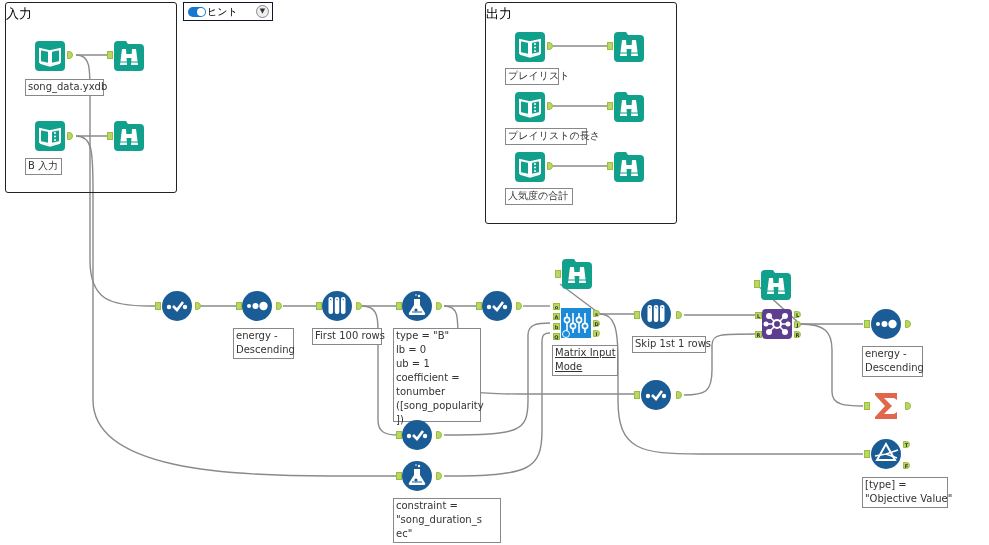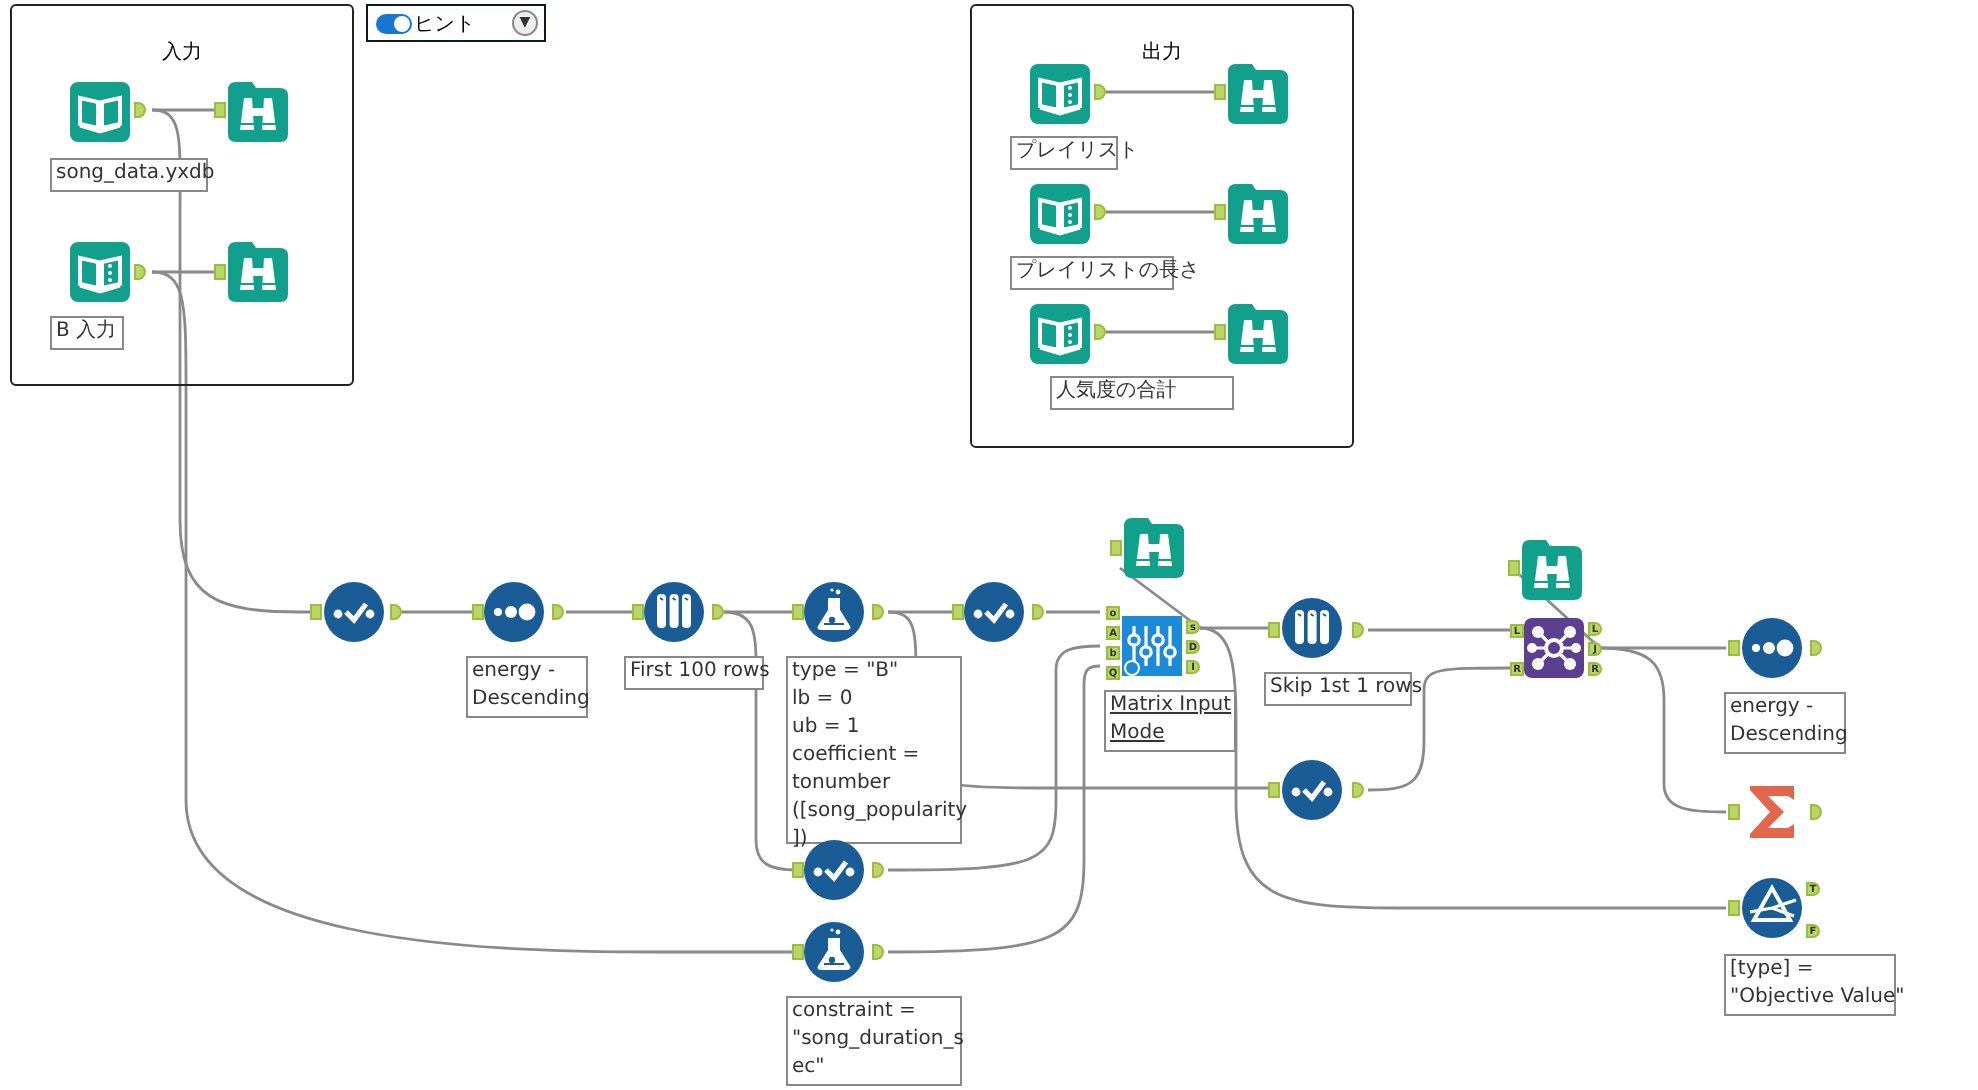--- a/index.html
+++ b/index.html
@@ -1,19 +1,19 @@
 <!DOCTYPE html>
 <html><head>
 <meta charset="utf-8">
 <style>
   html,body{margin:0;padding:0;background:#fff;}
   body{width:989px;height:545px;position:relative;overflow:hidden;font-family:"DejaVu Sans","Liberation Sans",sans-serif;}
   #wires{position:absolute;left:0;top:0;width:989px;height:545px;pointer-events:none;}
   .container{position:absolute;border:1px solid #222;border-radius:3px;background:transparent;}
-  .container .ctitle{position:absolute;top:17px;left:0;right:0;text-align:center;font-size:10px;color:#000;line-height:13px;}
+  .container .ctitle{position:absolute;top:4px;left:0;right:0;text-align:left;font-size:13px;color:#000;line-height:13px;}
   .tool{position:absolute;width:30px;height:30px;}
   .tool svg{width:30px;height:30px;display:block;}
   .anno{position:absolute;border:1px solid #888;background:#fff;font-size:10px;line-height:14px;color:#333;padding:0 2px;white-space:pre;box-sizing:border-box;}
   .anchor{position:absolute;width:6px;height:8px;background:#b9d667;border:1px solid #9bbd3c;box-sizing:border-box;}
   .anchor.out{border-radius:0 4px 4px 0;}
   .anchor.lbl{width:7px;height:7px;font-size:5px;line-height:6px;text-align:center;color:#333;font-weight:bold;}
   .hint{position:absolute;left:183px;top:2px;width:90px;height:19px;border:1px solid #0f172a;background:#fff;box-sizing:border-box;}
   .hint .toggle{position:absolute;left:4px;top:4px;width:18px;height:10px;border-radius:5px;background:#1677d2;}
   .hint .toggle::after{content:"";position:absolute;right:1px;top:1px;width:8px;height:8px;border-radius:50%;background:#fff;}
   .hint .hint-label{position:absolute;left:23px;top:2px;font-size:10px;color:#000;}
@@ -221,21 +221,21 @@
       <use href="#sym-bookdots"></use>
     </svg>
   </div>
 <div class="anchor out" style="left:547px;top:162px;"></div>
 <div class="anchor" style="left:607px;top:162px;"></div>
 <div class="tool" style="left:614px;top:152px;">
     <svg>
       <use href="#sym-binoculars"></use>
     </svg>
   </div>
-<div class="anno" style="left:505px;top:188px;width:92px;height:17px;margin-left:20px;">人気度の合計</div>
+<div class="anno" style="left:505px;top:188px;width:68px;height:17px;">人気度の合計</div>
 
 <div class="anchor" style="left:155px;top:302px;"></div>
 <div class="tool" style="left:162px;top:291px;">
     <svg>
       <use href="#sym-select"></use>
     </svg>
   </div>
 <div class="anchor out" style="left:195px;top:302px;"></div>
 
 <div class="anchor" style="left:236px;top:302px;"></div>
@@ -327,21 +327,21 @@
   </div>
 <div class="anchor out" style="left:436px;top:431px;"></div>
 
 <div class="anchor" style="left:396px;top:472px;"></div>
 <div class="tool" style="left:402px;top:461px;">
     <svg>
       <use href="#sym-formula"></use>
     </svg>
   </div>
 <div class="anchor out" style="left:436px;top:472px;"></div>
-<div class="anno" style="left:393px;top:498px;width:88px;height:45px;">constraint =
+<div class="anno" style="left:393px;top:498px;width:108px;height:45px;">constraint =
 "song_duration_s
 ec"</div>
 
 <div class="anchor" style="left:754px;top:280px;"></div>
 <div class="tool" style="left:761px;top:270px;">
     <svg>
       <use href="#sym-binoculars"></use>
     </svg>
   </div>
 

